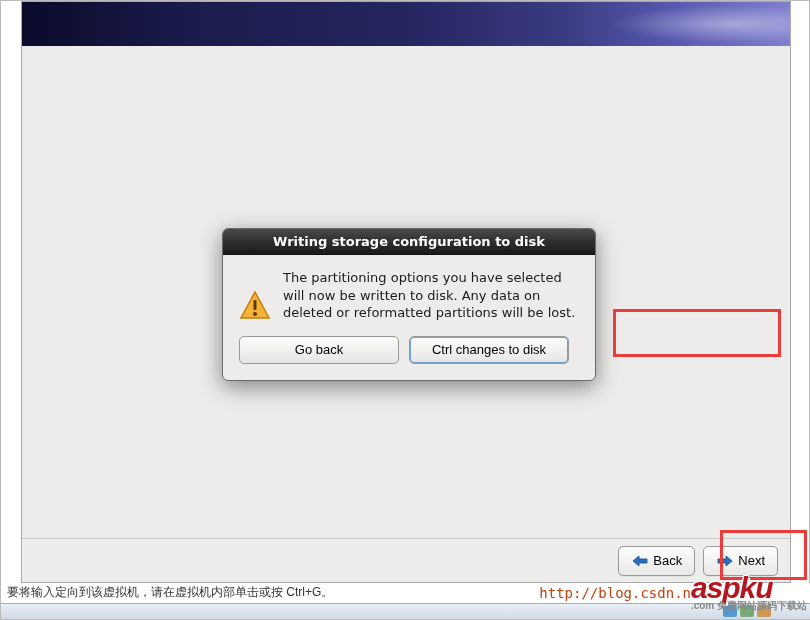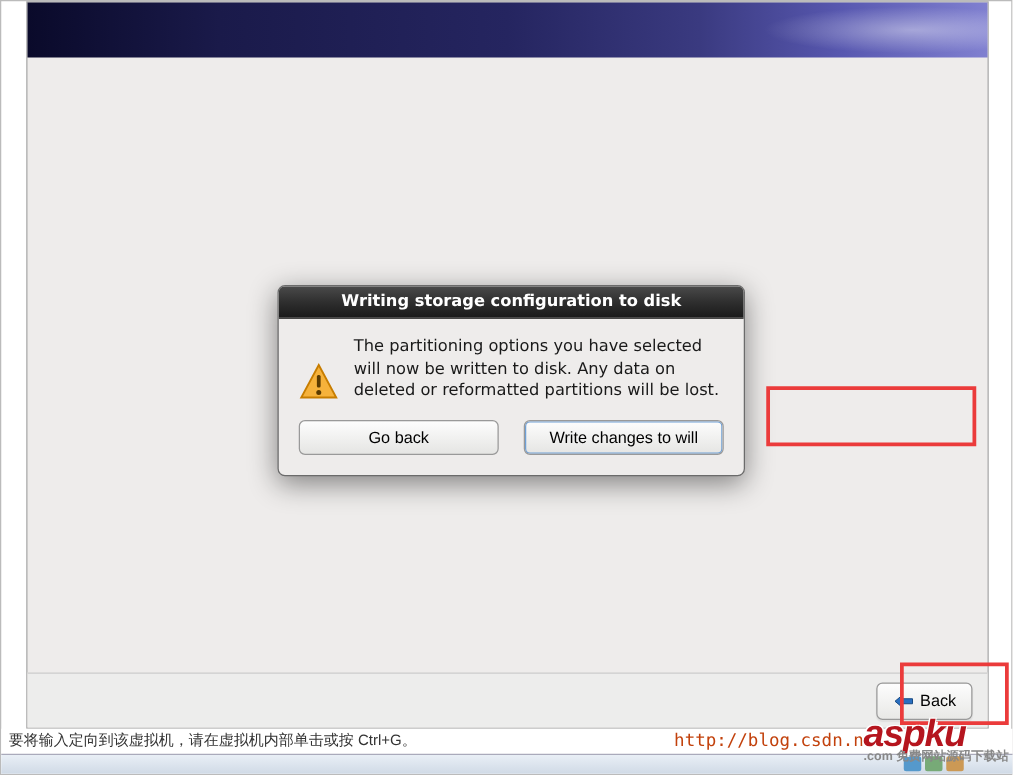--- a/index.html
+++ b/index.html
@@ -107,21 +107,21 @@
     }
     .dialog-text {
       font-size: 13px;
       color: #1a1a1a;
       line-height: 1.35;
     }
     .dialog-buttons {
       padding: 8px 16px 16px 16px;
       display: flex;
       gap: 10px;
-      justify-content: space-between;
+      justify-content: flex-start;
     }
     .dlg-btn {
       height: 28px;
       padding: 0 16px;
       border: 1px solid #999;
       border-radius: 5px;
       background: linear-gradient(#fdfdfd, #e5e5e3);
       font-size: 13px;
       cursor: pointer;
       min-width: 160px;
@@ -232,36 +232,44 @@
               <circle cx="16" cy="24" r="2" fill="#5a3a00"></circle>
             </svg>
           </span>
           <div class="dialog-text">The partitioning options you have selected will now be written to disk.  Any data on deleted or reformatted partitions will be lost.</div>
         </div>
         <div class="dialog-buttons">
           <button class="dlg-btn">
             <span>Go back</span>
           </button>
           <button class="dlg-btn focus">
-            <span>Write changes to will</span>
+            <span>Ctrl changes to disk</span>
           </button>
         </div>
       </div>
 
     </div>
 
     <div class="installer-footer">
       <button class="nav-btn">
         <span class="arrow-icon arrow-left">
           <svg viewBox="0 0 18 14">
               <polygon points="8,2 2,7 8,12 8,9 16,9 16,5 8,5" fill="#2a6fc0" stroke="#184a82" stroke-width="0.8"></polygon>
             </svg>
         </span>
         <span>Back</span>
       </button>
+      <button class="nav-btn">
+        <span class="arrow-icon arrow-right">
+          <svg viewBox="0 0 18 14">
+              <polygon points="10,2 16,7 10,12 10,9 2,9 2,5 10,5" fill="#2a6fc0" stroke="#184a82" stroke-width="0.8"></polygon>
+            </svg>
+        </span>
+        <span>Next</span>
+      </button>
     </div>
   </div>
 
   <div class="highlight-write box1"></div>
   <div class="highlight-next"></div>
 
   <div class="statusbar">
     <div class="status-text">要将输入定向到该虚拟机，请在虚拟机内部单击或按 Ctrl+G。</div>
     <div class="watermark-url">http://blog.csdn.n</div>
     <div class="taskbar">

